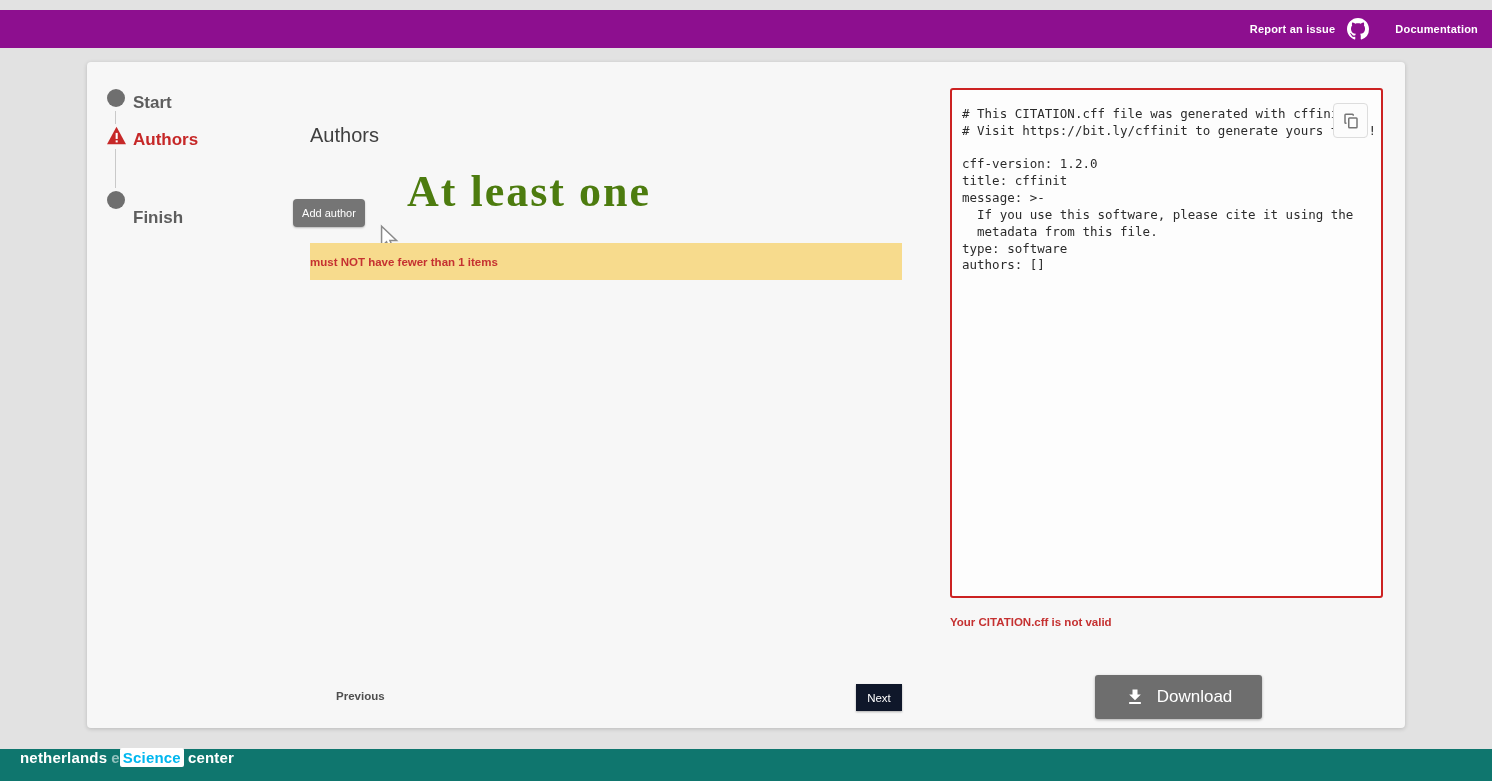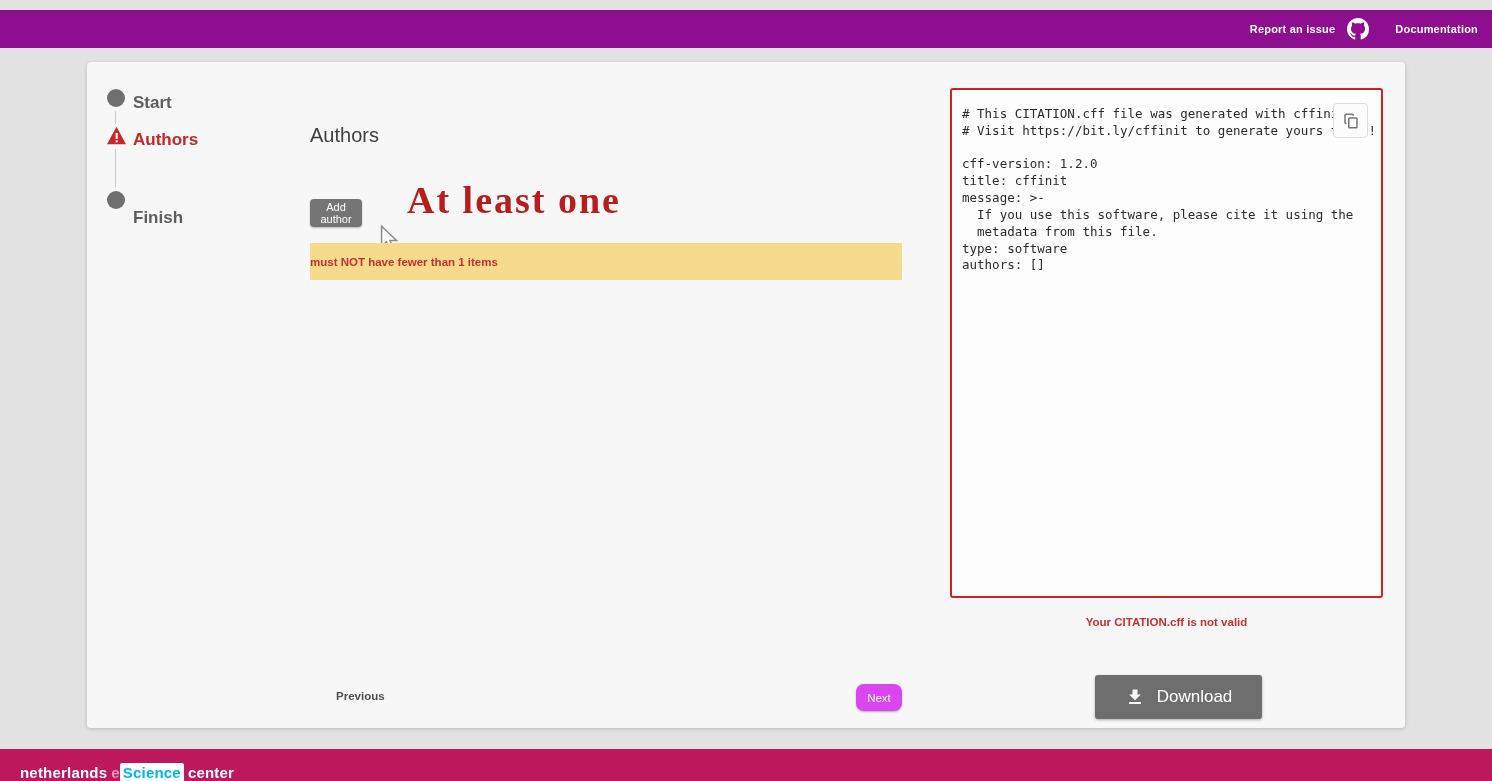--- a/index.html
+++ b/index.html
@@ -46,44 +46,44 @@
   
   .page-title {
     position:absolute; left:223px; top:62px;
     font-size:20px; color:#3f3f3f;
   }
   .btn {
     border:none; color:#fff; cursor:pointer;
     font-family:"Liberation Sans", sans-serif;
   }
   .add-author {
-    position:absolute; left:223px; top:137px; width:52px; height:28px;
+    position:absolute; left:206px; top:137px; width:72px; height:28px;
     background:#757575; border-radius:4px; font-size:11px;
     box-shadow:0 1px 2px rgba(0,0,0,.25);
   }
   .annotation {
-    position:absolute; left:320px; top:116px;
+    position:absolute; left:320px; top:104px;
     font-family:cursive;
-    font-size:38px; font-weight:bold; color:#b91c1c; letter-spacing:2px;
+    font-size:44px; font-weight:bold; color:#4d7c0f; letter-spacing:2px;
     white-space:nowrap;
   }
   .cursor-icon { position:absolute; left:288px; top:162px; width:26px; height:30px; }
   .warn-bar {
     position:absolute; left:223px; top:181px; width:592px; height:37px;
     background:#f7db8d; display:flex; align-items:center; 
   }
   .warn-bar span { color:#c53131; font-size:11.5px; font-weight:bold; }
 
   .prev-btn {
     position:absolute; left:237px; top:628px; background:none; border:none;
     color:#4f4f4f; font-size:11.5px; font-weight:bold; cursor:pointer;padding-left:12px;
   }
   .next-btn {
     position:absolute; left:769px; top:622px; width:46px; height:27px;
-    background:#d946ef; border-radius:8px; font-size:11.5px;
+    background:#0f172a; border-radius:0; font-size:11.5px;
     box-shadow:0 1px 2px rgba(0,0,0,.3);
   }
 
   
   .code-panel {
     position:absolute; left:863px; top:26px; width:433px; height:510px;
     background:#fdfdfd; border:2px solid #cc2222; border-radius:3px;
   }
   .copy-btn {
     position:absolute; right:13px; top:13px; width:35px; height:35px;
@@ -92,34 +92,34 @@
   }
   .copy-btn svg { width:18px; height:18px; stroke:#757575; fill:none; stroke-width:2; }
   .code-panel pre {
     margin:16px 0 0 10px;
     font-family:"DejaVu Sans Mono","Liberation Mono",monospace;
     font-size:12.5px; line-height:1.345; color:#2b2b2b;
     white-space:pre;
   }
   .invalid-msg {
     position:absolute; left:863px; top:554px; width:433px;
-    text-align:center; color:#c53131; font-size:11.5px; font-weight:bold;
+    text-align:left; color:#c53131; font-size:11.5px; font-weight:bold;
   }
   .download-btn {
     position:absolute; left:1008px; top:613px; width:167px; height:44px;
     background:#6e6e6e; border-radius:3px; font-size:17px;
     display:flex; align-items:center; justify-content:center; gap:12px;
     box-shadow:0 1px 3px rgba(0,0,0,.3);
   }
   .download-btn svg { width:20px; height:20px; fill:#fff; }
 
   
   .footer {
     position:absolute; left:0; right:0; bottom:0; height:32px;
-    background:#be185d; display:flex; align-items:flex-end; padding-left:20px;
+    background:#0f766e; display:flex; align-items:flex-start; padding-left:20px;
   }
   .footer .logo { font-size:15px; font-weight:bold; color:#fff; letter-spacing:.2px; }
   .footer .logo .e { color:rgba(255,255,255,.55); margin-left:4px; }
   .footer .logo .boxed {
     background:#fff; color:#00b7ef; padding:1px 3px; border-radius:2px;
   }
   .footer .logo .suffix { margin-left:4px; }
 </style>
 </head>
 <body>

